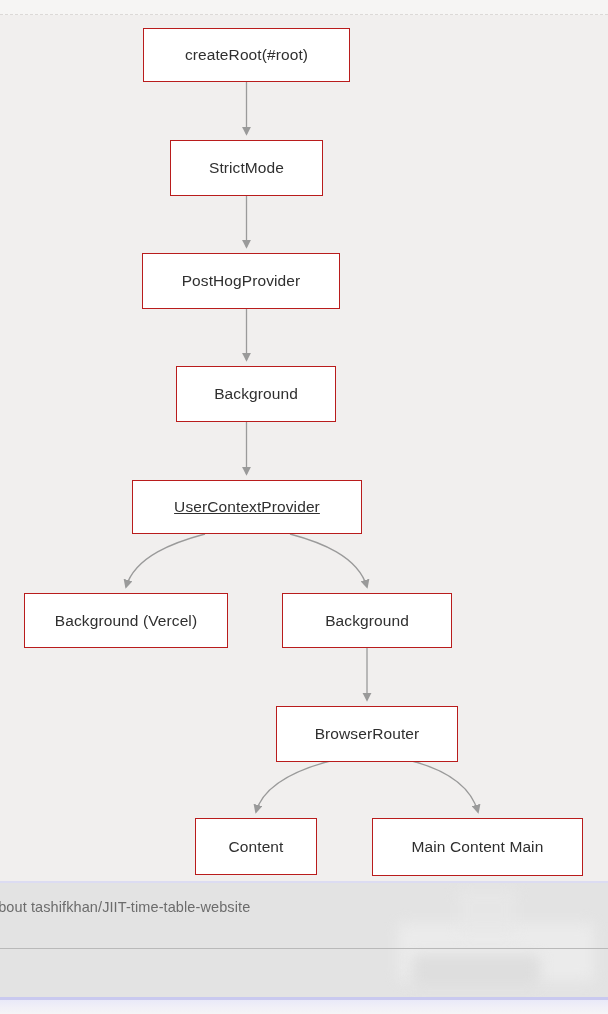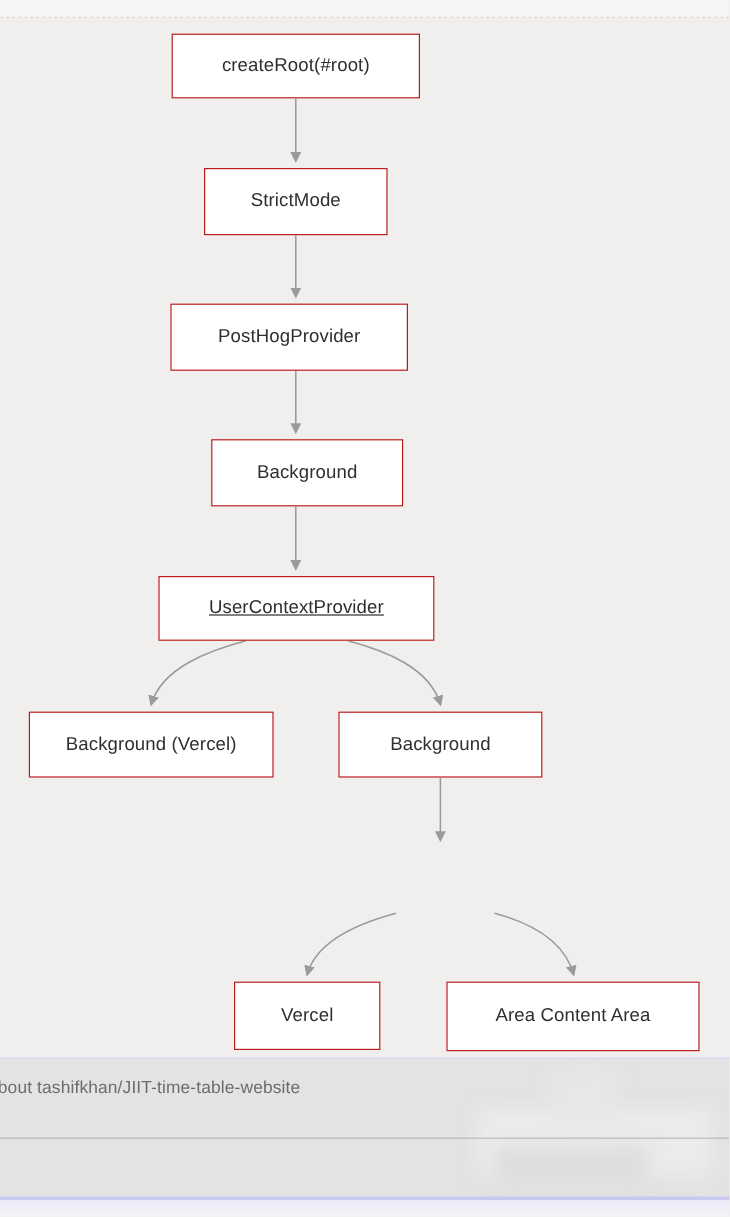--- a/index.html
+++ b/index.html
@@ -126,27 +126,30 @@
     </div>
 
     <div class="node" style="left:24px;top:577px;width:204px;height:55px;">
       <span>Background (Vercel)</span>
     </div>
 
     <div class="node" style="left:282px;top:577px;width:170px;height:55px;">
       <span>Background</span>
     </div>
 
+    <div class="node" style="left:276px;top:690px;width:182px;height:56px;">
+      <span>BrowserRouter</span>
+    </div>
 
     <div class="node" style="left:195px;top:802px;width:122px;height:57px;">
-      <span>Vercel</span>
+      <span>Content</span>
     </div>
 
     <div class="node" style="left:372px;top:802px;width:211px;height:58px;">
-      <span>Area Content Area</span>
+      <span>Main Content Main</span>
     </div>
 
   </div>
 
   <div class="overlay">
     <div class="ghost ghost-c"></div>
     <div class="ghost ghost-a"></div>
     <div class="ghost ghost-b"></div>
     <div class="overlay-text">about tashifkhan/JIIT-time-table-website</div>
     <div class="overlay-divider"></div>

